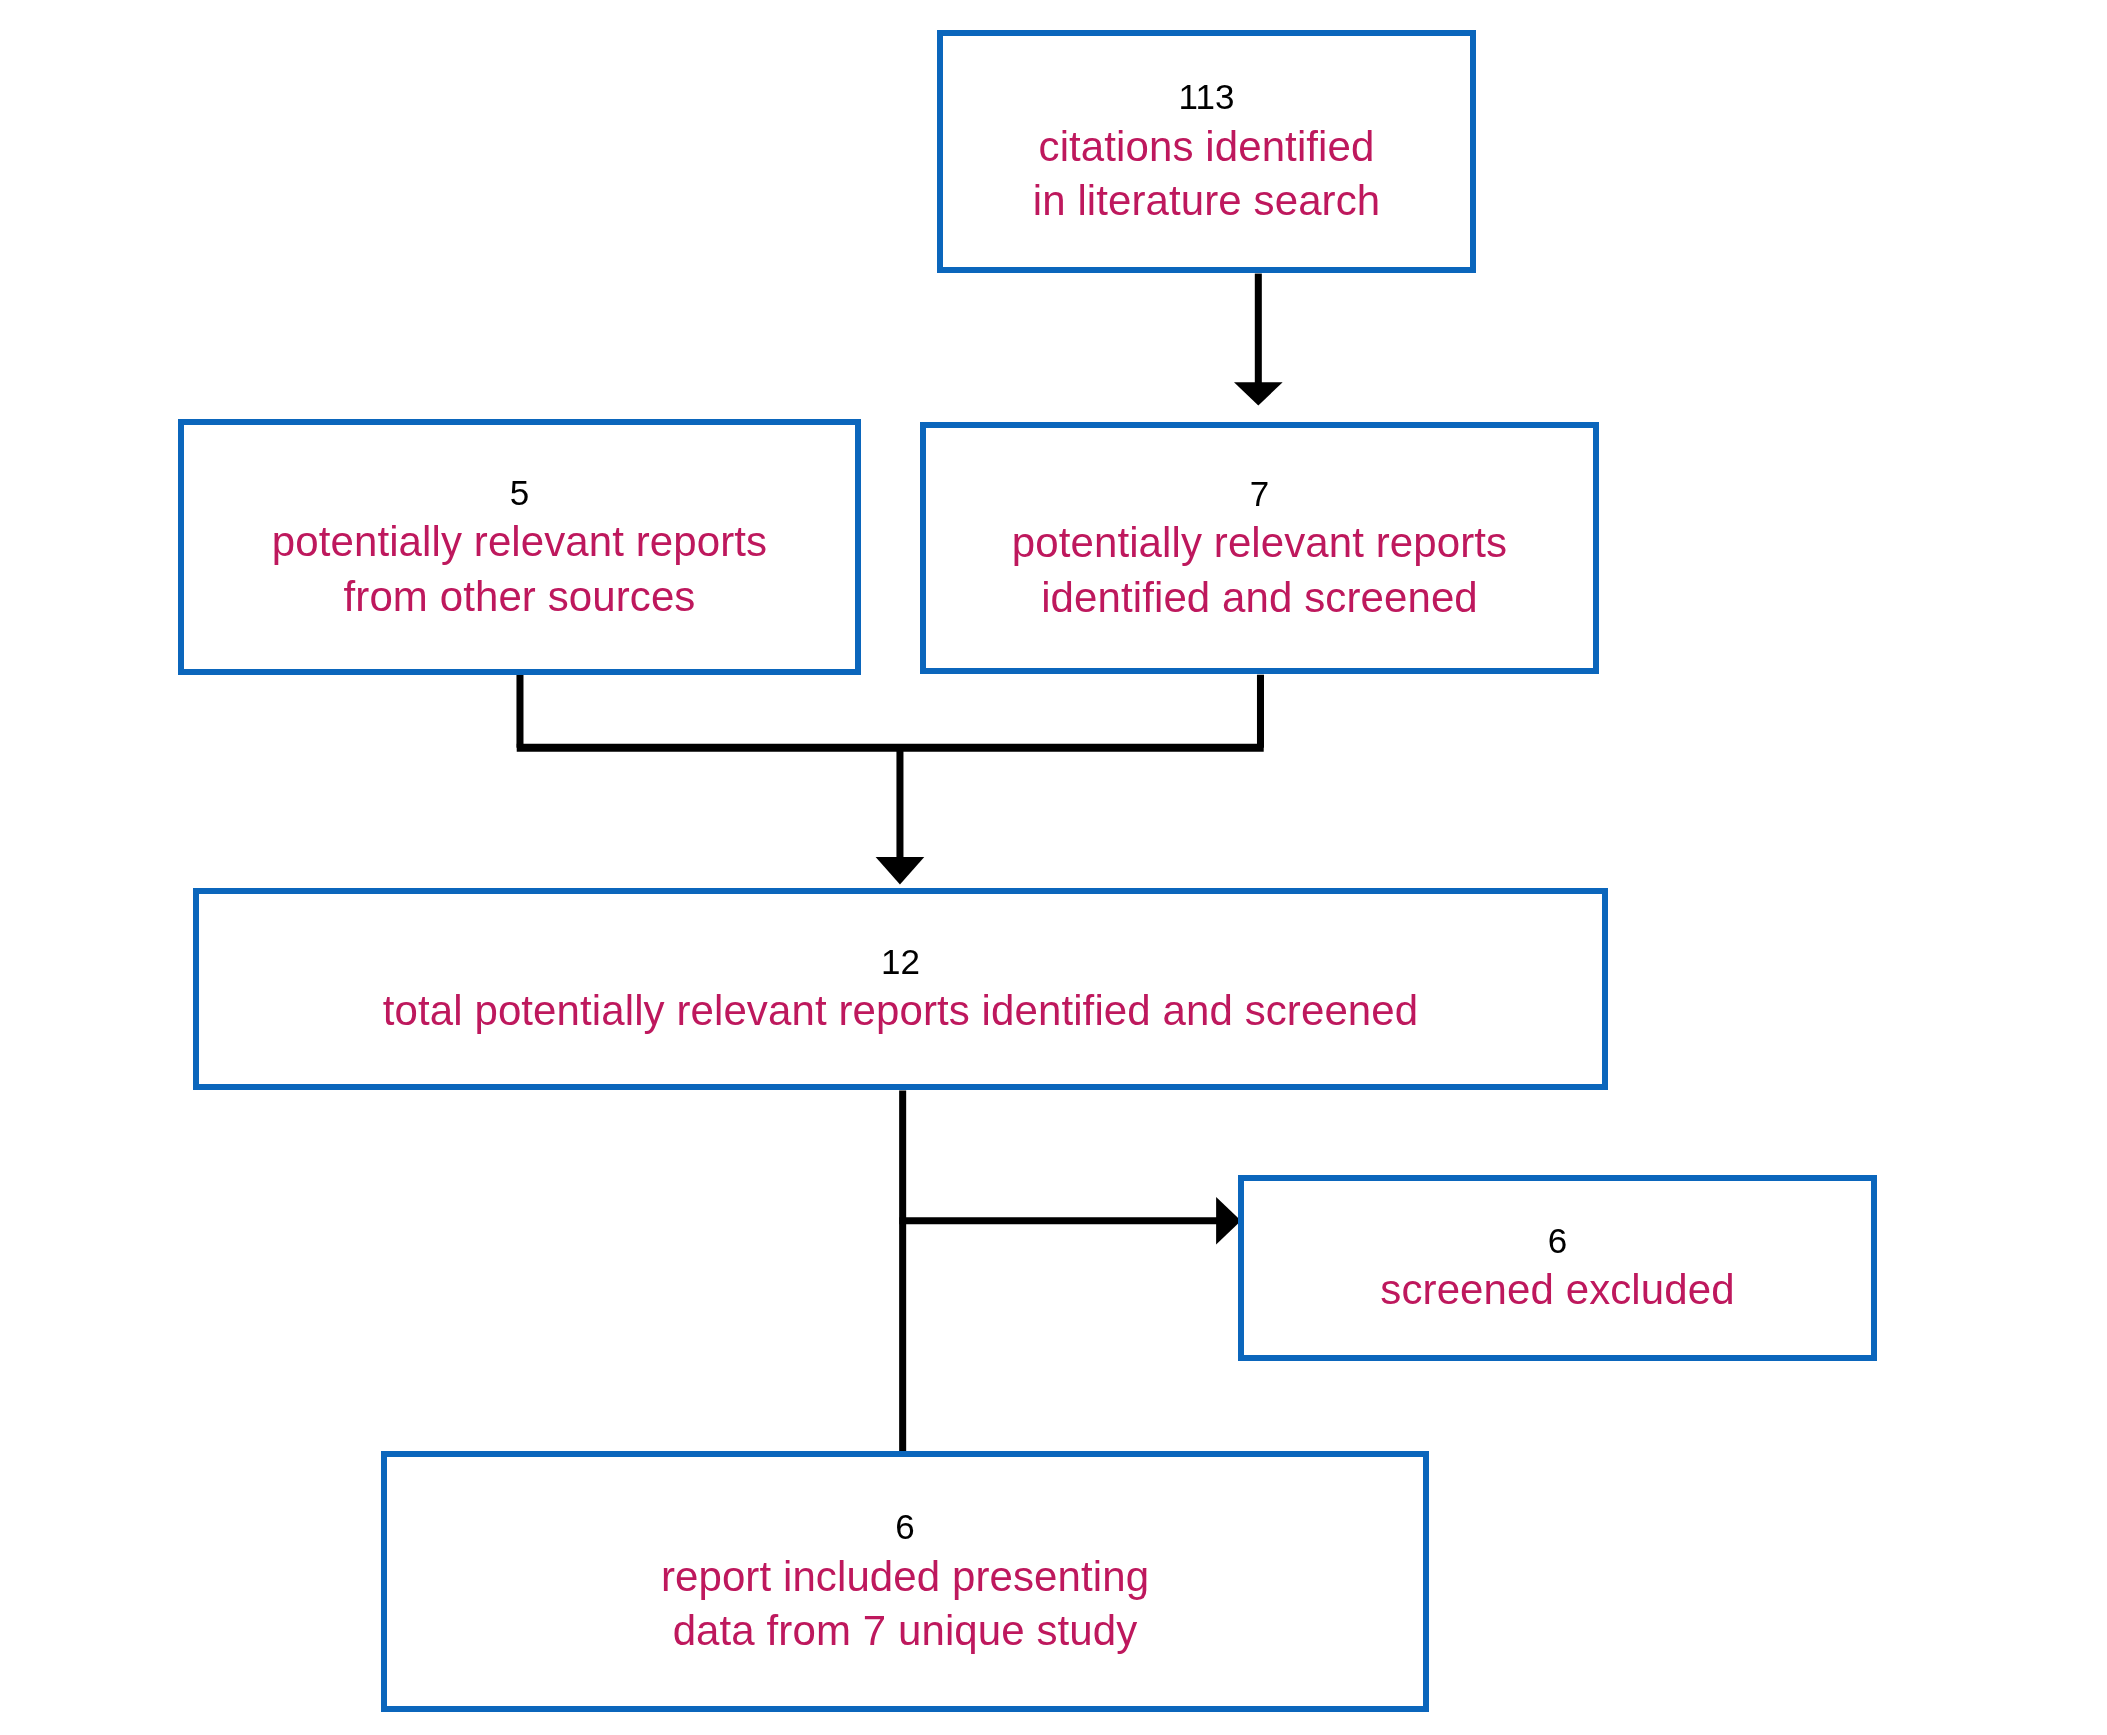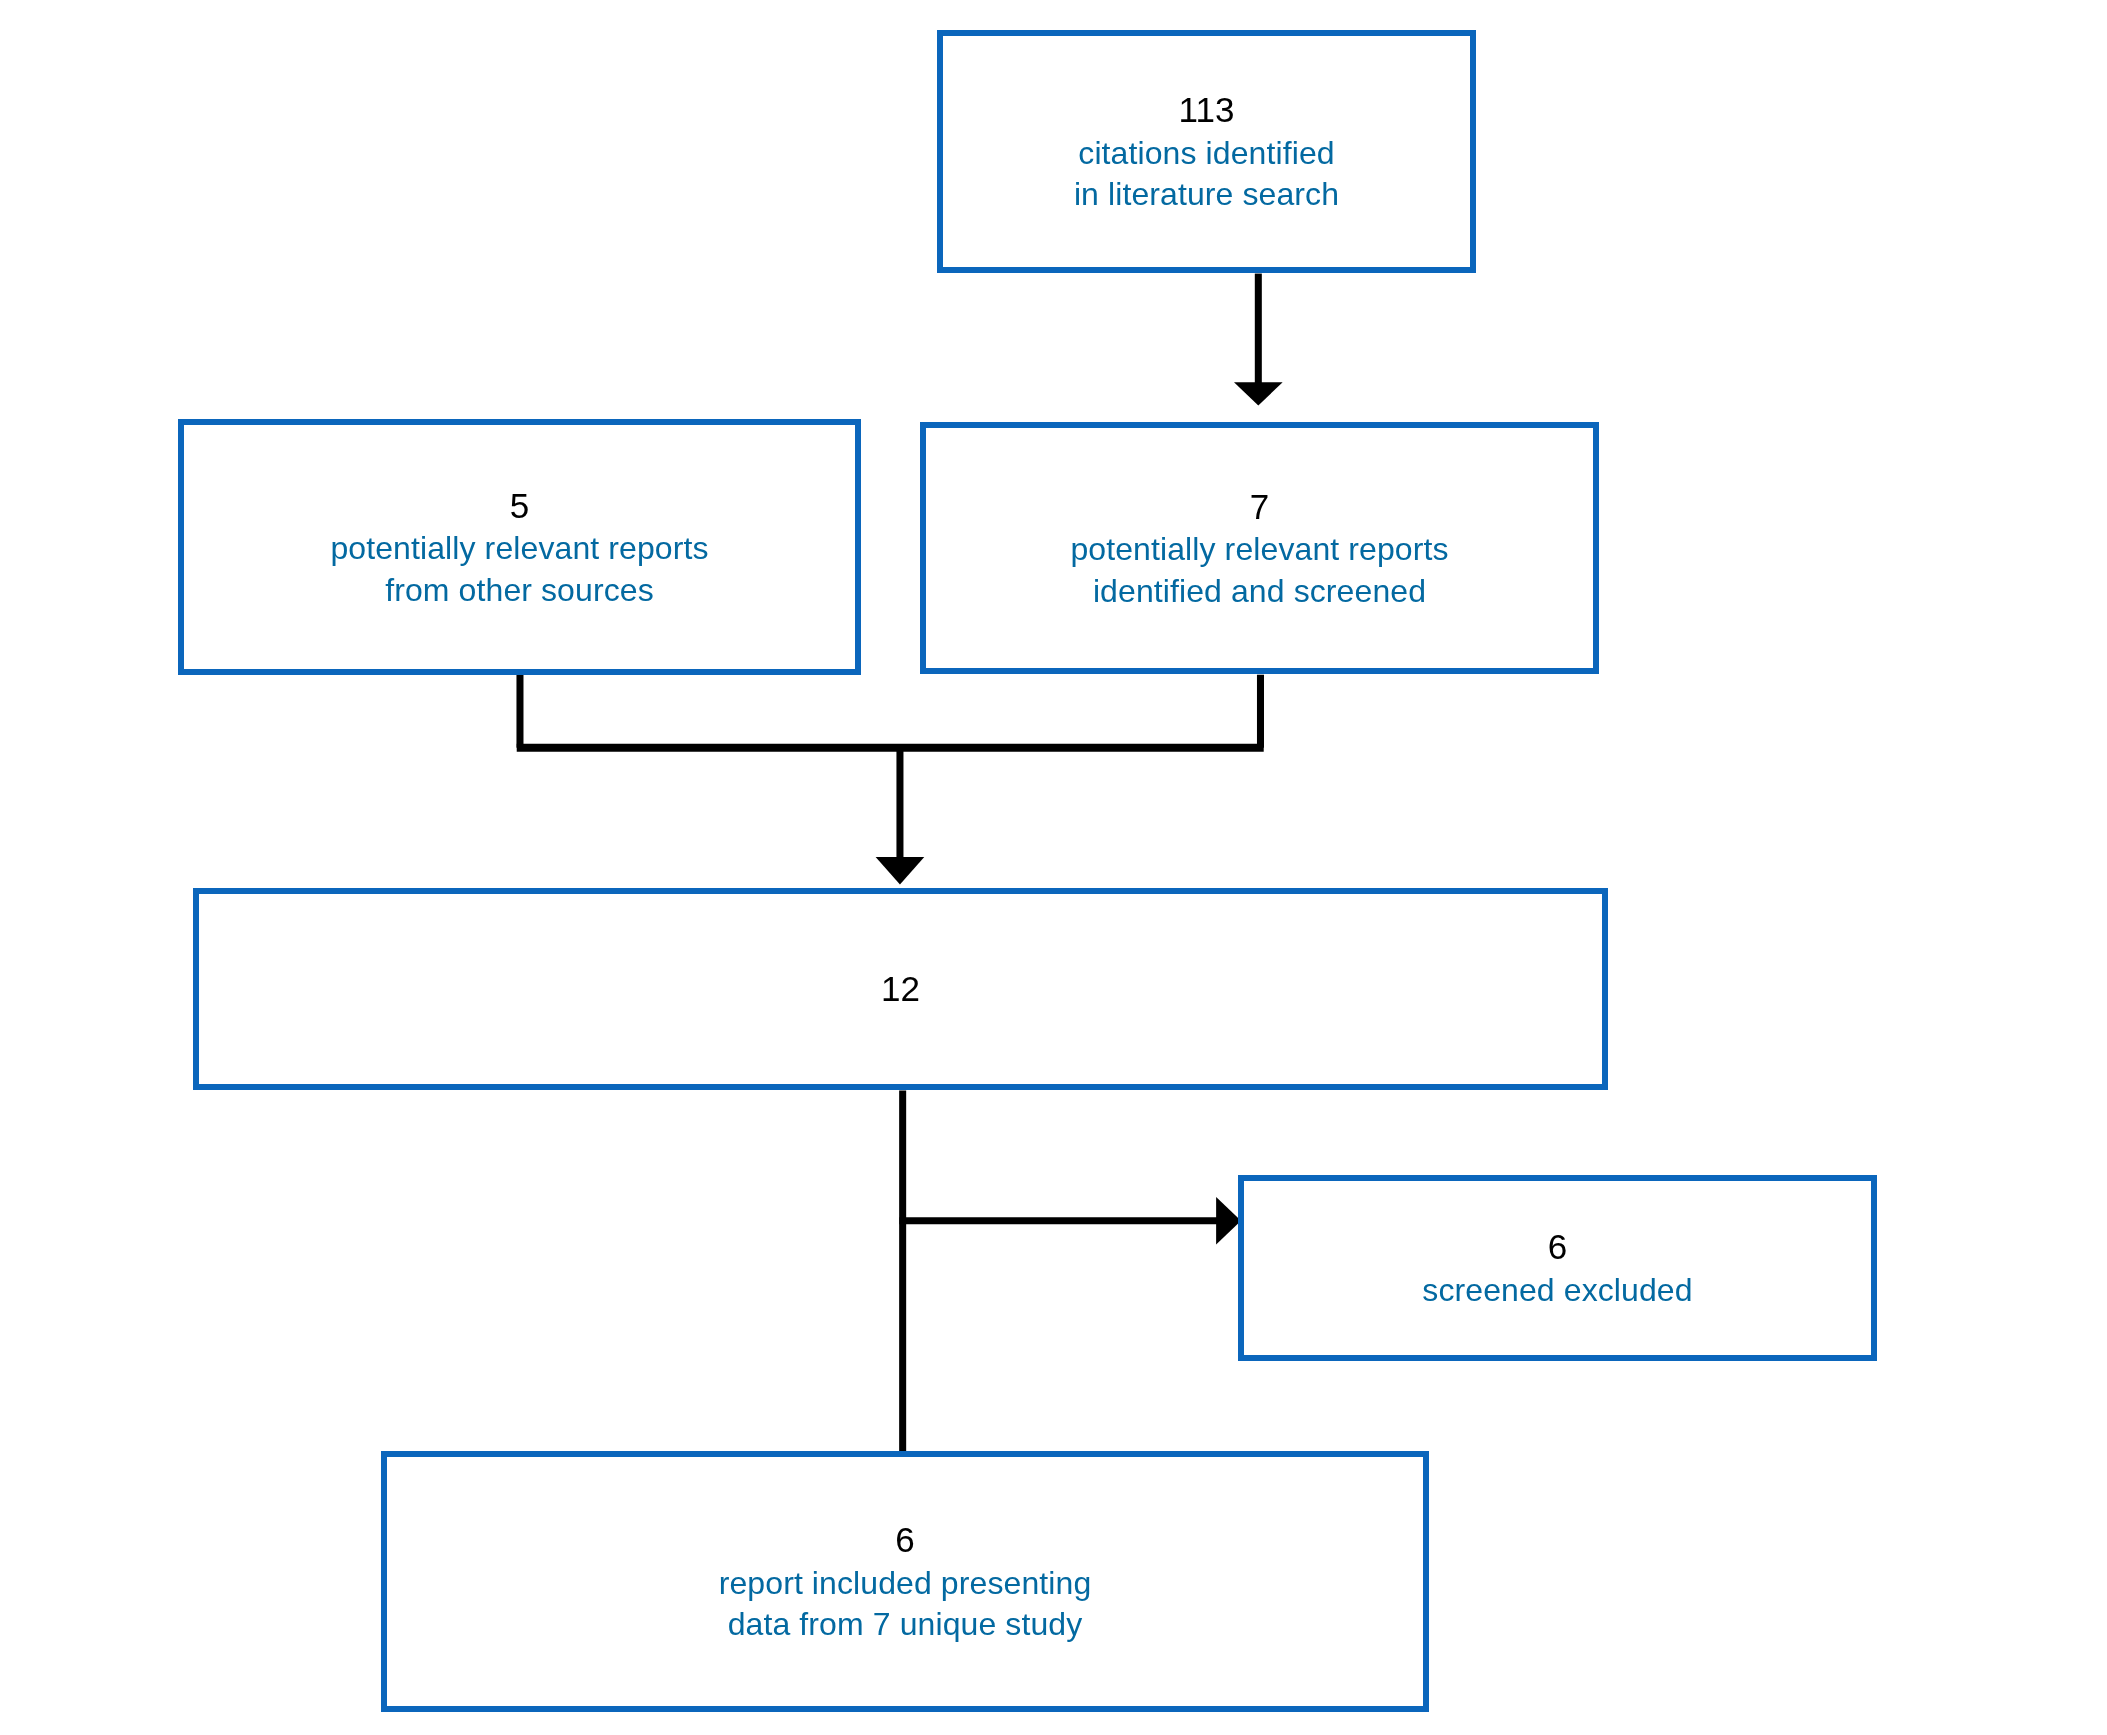--- a/index.html
+++ b/index.html
@@ -35,25 +35,25 @@
     display: flex;
     flex-direction: column;
     align-items: center;
     justify-content: center;
     text-align: center;
     color: #000000;
     z-index: 2;
   }
   .box-line {
     display: block;
-    font-size: 32px;
+    font-size: 42px;
     line-height: 1.30;
     letter-spacing: 0.1px;
     white-space: nowrap;
-    color: #0369a1;
+    color: #be185d;
   }
   .box-count {
     display: block;
     font-size: 35px;
     line-height: 1.30;
     color: #000000;
   }
 
   
   #box-identified       { left: 937px; top:   30px; width: 539px; height: 243px; }
@@ -111,20 +111,21 @@
   </div>
 
   <div class="flow-box" id="box-screened" style="border-color:#0B66BC;">
     <span class="box-count">7</span>
     <span class="box-line">potentially relevant reports</span>
     <span class="box-line">identified and screened</span>
   </div>
 
   <div class="flow-box" id="box-total-screened" style="border-color:#0B66BC;">
     <span class="box-count">12</span>
+    <span class="box-line">total potentially relevant reports identified and screened</span>
   </div>
 
   <div class="flow-box" id="box-excluded" style="border-color:#0B66BC;">
     <span class="box-count">6</span>
     <span class="box-line">screened excluded</span>
   </div>
 
   <div class="flow-box" id="box-included" style="border-color:#0B66BC;">
     <span class="box-count">6</span>
     <span class="box-line">report included presenting</span>

